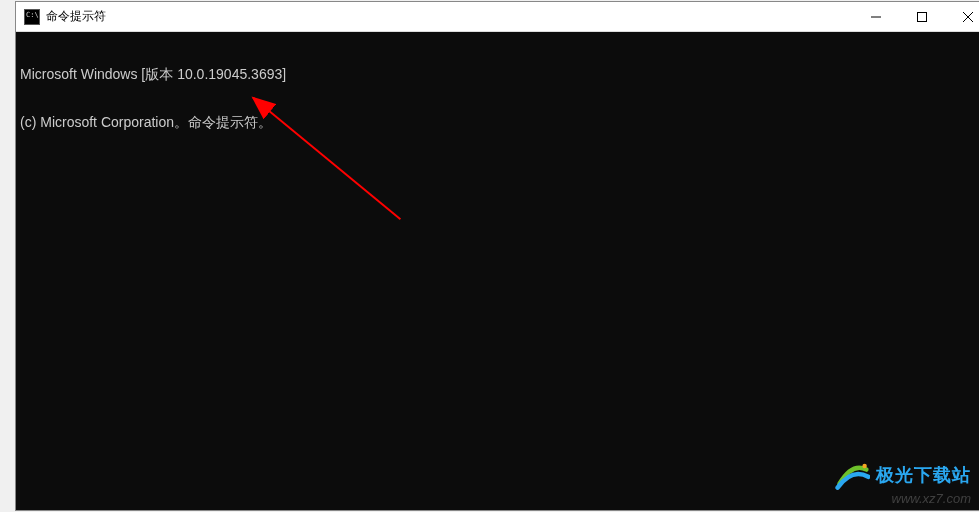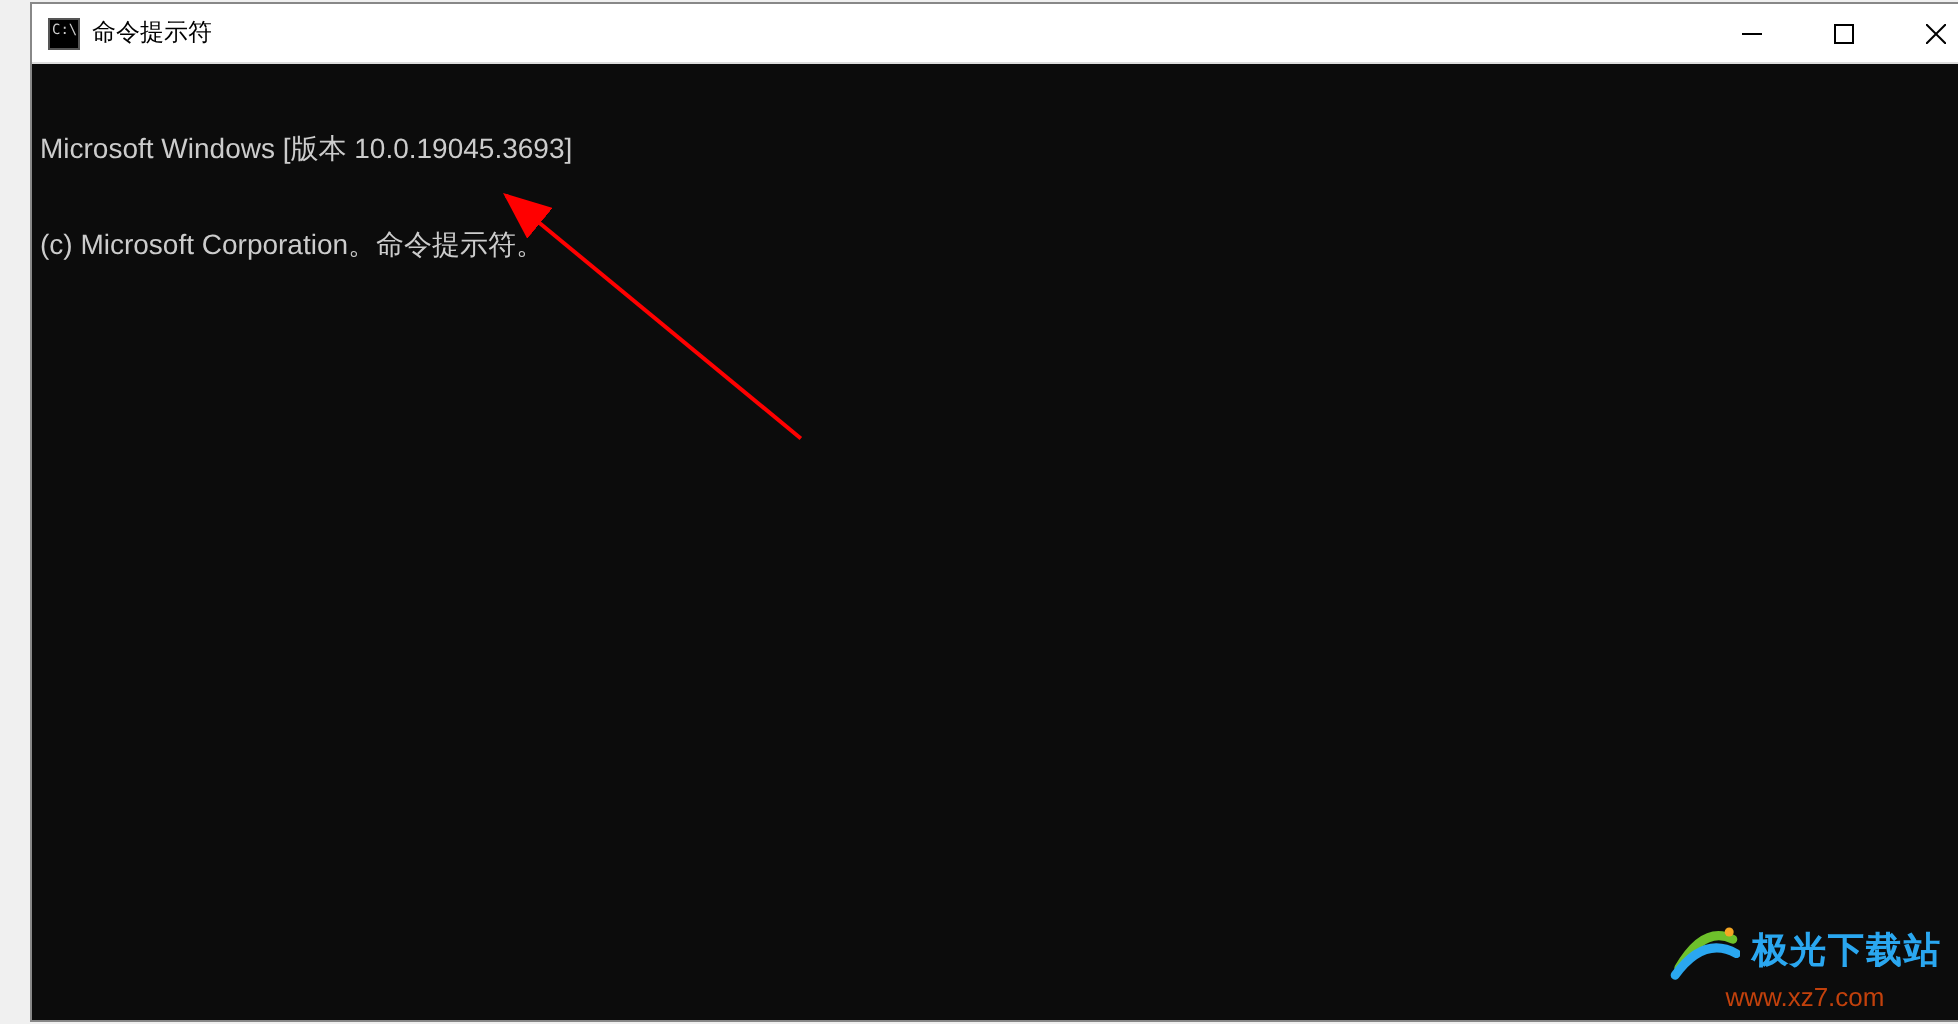--- a/index.html
+++ b/index.html
@@ -87,39 +87,40 @@
     left: 0;
     top: 0;
     width: 100%;
     height: 100%;
     pointer-events: none;
   }
   .watermark {
     position: absolute;
     right: 8px;
     bottom: 6px;
-    text-align: center;
+    text-align: right;
     pointer-events: none;
   }
   .watermark-logo {
     display: flex;
     align-items: center;
     justify-content: flex-end;
     gap: 6px;
   }
   .watermark-logo svg { width: 36px; height: 36px; }
   .watermark-text {
     font-size: 18px;
     font-weight: bold;
     color: #2aa7f0;
     letter-spacing: 1px;
   }
   .watermark-url {
     font-size: 13px;
-    color: #c2410c;
+    color: #404040;
+    font-style: italic;
     margin-top: -2px;
   }
 </style>
 </head>
 <body>
 
 <div class="window">
   <div class="titlebar">
     <div class="titlebar-icon"></div>
     <div class="titlebar-title">命令提示符</div>

